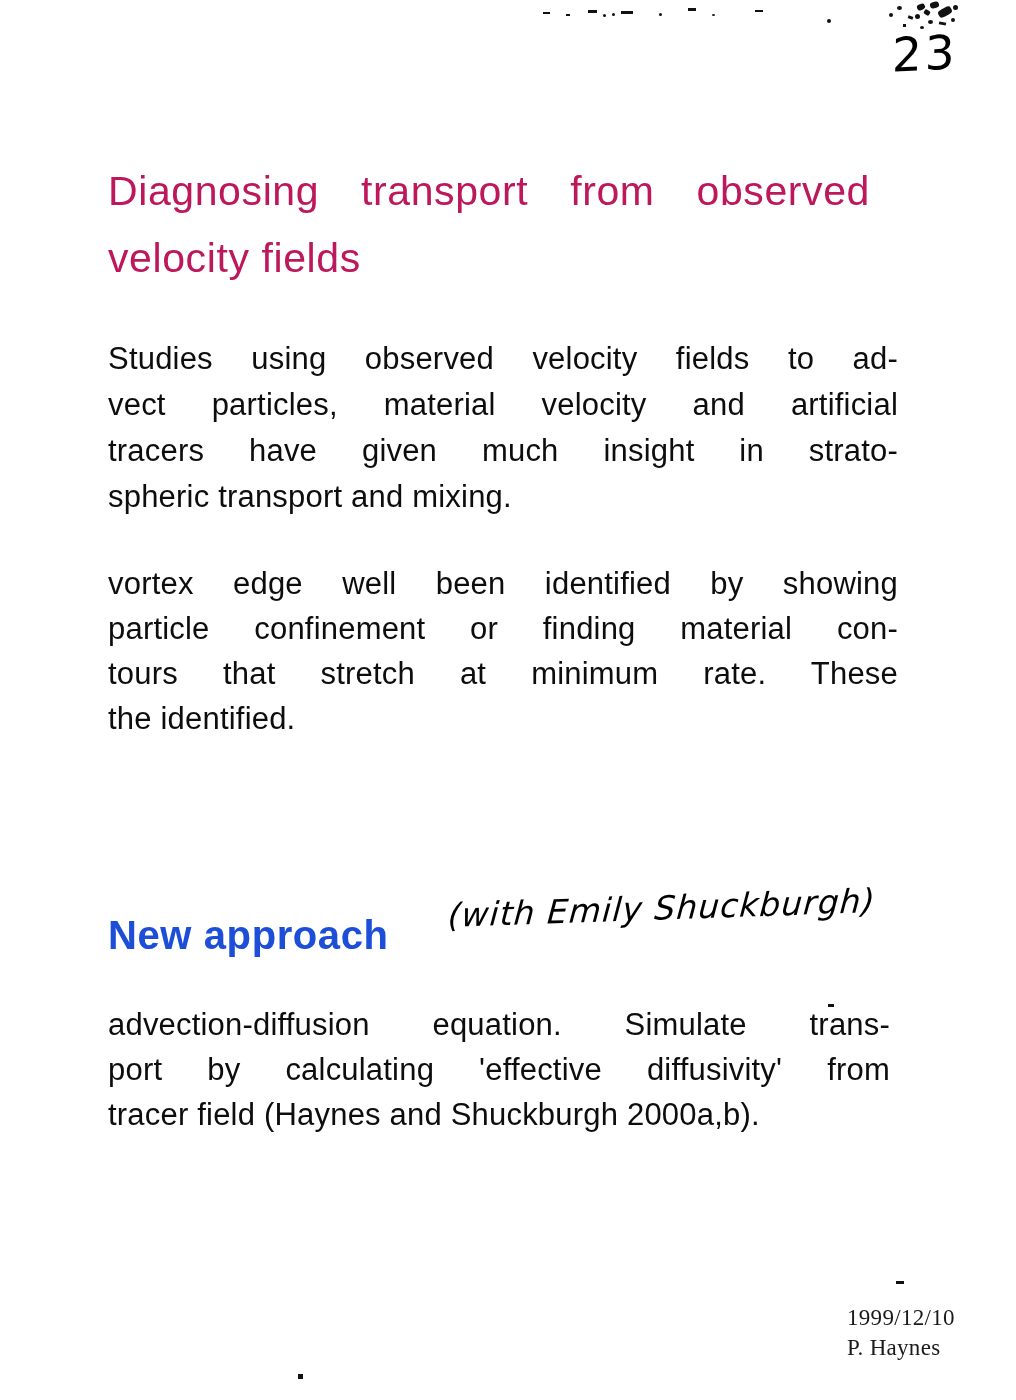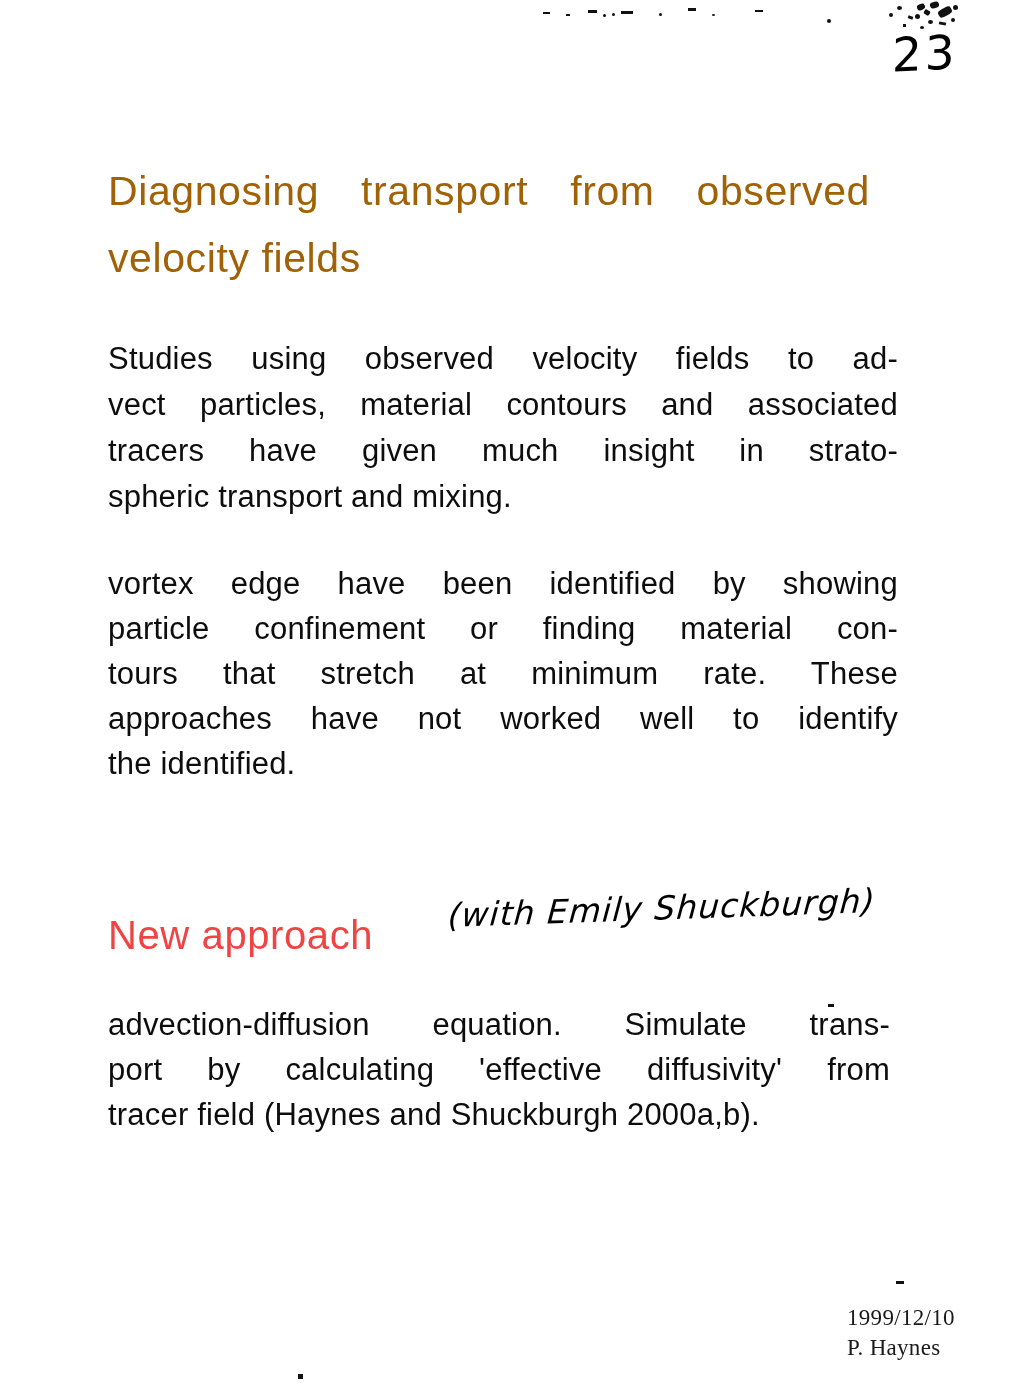--- a/index.html
+++ b/index.html
@@ -9,42 +9,42 @@
     font-family:"Liberation Sans",sans-serif;
     color:#0a0a0a;
     -webkit-font-smoothing:antialiased;
   }
   .page{position:absolute;inset:0;background:#ffffff;}
 
   
   .title{
     position:absolute;left:108px;top:158px;width:762px;
     font-size:41px;line-height:67px;font-weight:500;
-    letter-spacing:0.6px;color:#a16207;
+    letter-spacing:0.6px;color:#be185d;
   }
   .title .just{text-align:justify;text-align-last:justify;}
 
   
   .para{
     position:absolute;left:108px;
     font-size:31px;color:#0d0d0d;letter-spacing:0.2px;
   }
   .p1{top:336px;width:790px;line-height:46px;}
   .p2{top:561px;width:790px;line-height:45px;}
   .p3{top:1002px;width:782px;line-height:45px;}
   .line{white-space:nowrap;}
   .line.just{
     white-space:normal;
     text-align:justify;text-align-last:justify;text-justify:inter-word;
   }
 
   
   .heading{
     position:absolute;left:108px;top:913px;
-    font-size:40px;letter-spacing:0.6px;font-weight:400;color:#ef4444;
+    font-size:40px;letter-spacing:0.6px;font-weight:700;color:#1d4ed8;
   }
 
   
   .hand-note{
     position:absolute;left:448px;top:896px;width:470px;
     font-family:"DejaVu Sans",sans-serif;font-style:italic;
     font-size:33px;letter-spacing:1px;white-space:nowrap;
     transform:rotate(-2deg) skewX(-6deg);transform-origin:left center;
     color:#000;
   }
@@ -75,30 +75,29 @@
 
   <div class="page-number">23</div>
 
   <div class="title">
     <div class="t-line just">Diagnosing transport from observed</div>
     <div class="t-line">velocity fields</div>
   </div>
 
   <div class="para p1">
     <div class="line just">Studies using observed velocity fields to ad-</div>
-    <div class="line just">vect particles, material contours and associated</div>
+    <div class="line just">vect particles, material velocity and artificial</div>
     <div class="line just">tracers have given much insight in strato-</div>
     <div class="line">spheric transport and mixing.</div>
   </div>
 
   <div class="para p2">
-    <div class="line just">vortex edge have been identified by showing</div>
+    <div class="line just">vortex edge well been identified by showing</div>
     <div class="line just">particle confinement or finding material con-</div>
     <div class="line just">tours that stretch at minimum rate.  These</div>
-    <div class="line just">approaches have not worked well to identify</div>
     <div class="line">the identified.</div>
   </div>
 
   <div class="heading">New approach</div>
   <div class="hand-note">(with Emily Shuckburgh)</div>
 
   <div class="para p3">
     <div class="line just">advection-diffusion equation.  Simulate trans-</div>
     <div class="line just">port by calculating 'effective diffusivity' from</div>
     <div class="line">tracer field (Haynes and Shuckburgh 2000a,b).</div>

